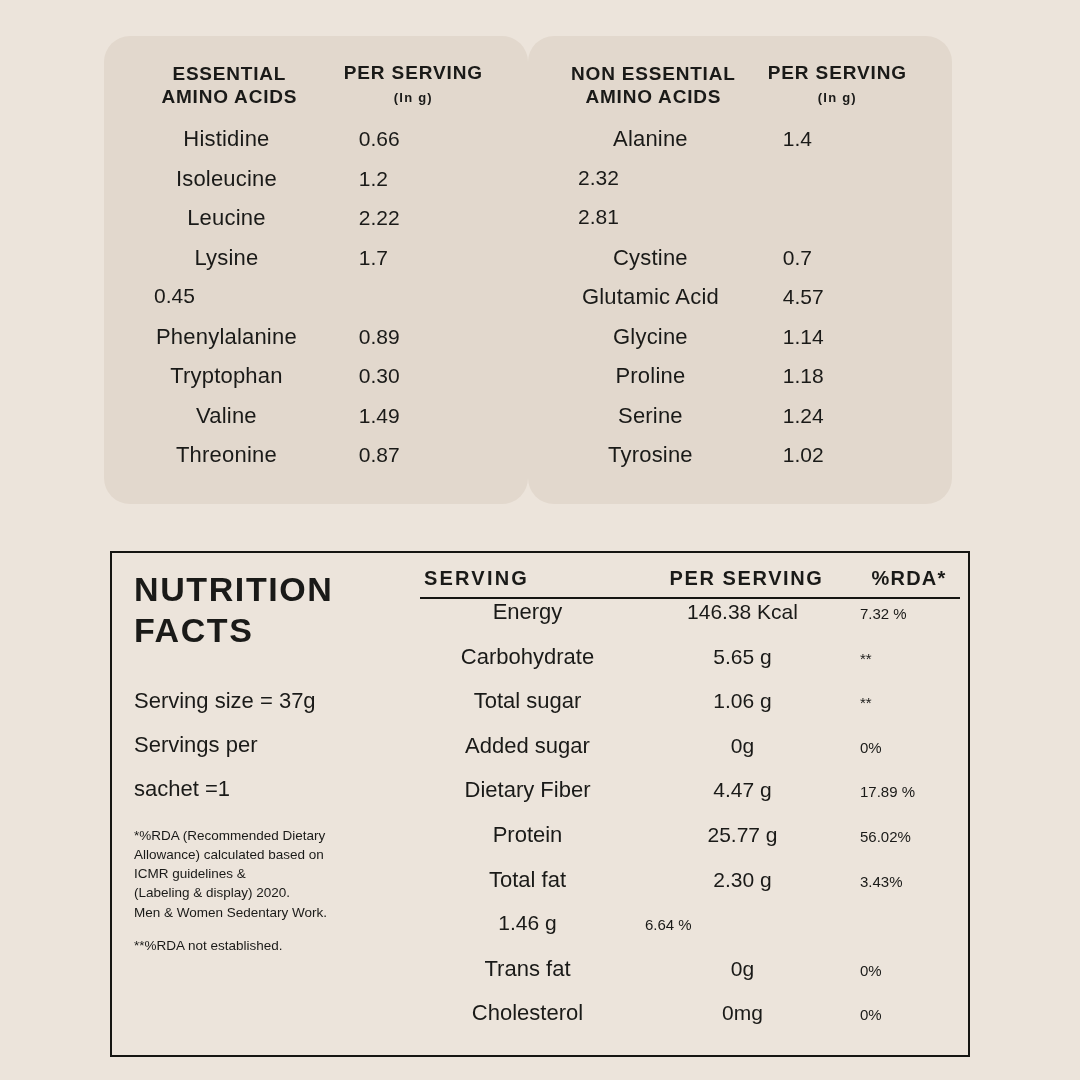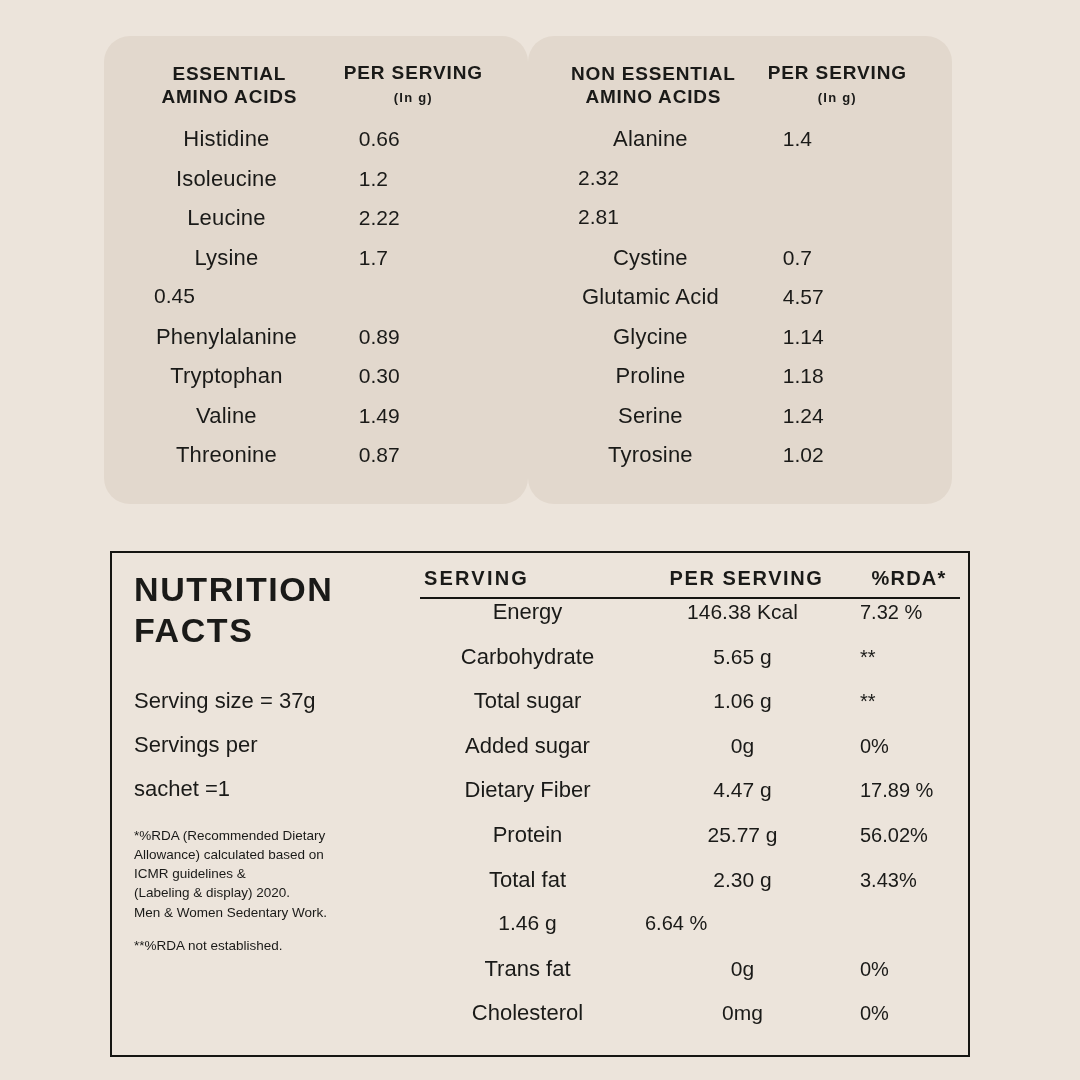--- a/index.html
+++ b/index.html
@@ -168,21 +168,21 @@
     font-size: 22px;
     text-align: center;
   }
   .td-val {
     width: 215px;
     font-size: 21px;
     text-align: center;
   }
   .td-rda {
     flex: 1;
-    font-size: 20px;
+    font-size: 15px;
     text-align: left;
     padding-left: 10px;
   }
 </style>
 </head>
 <body>
 
 <div class="page">
 
   <div class="aa-row">

